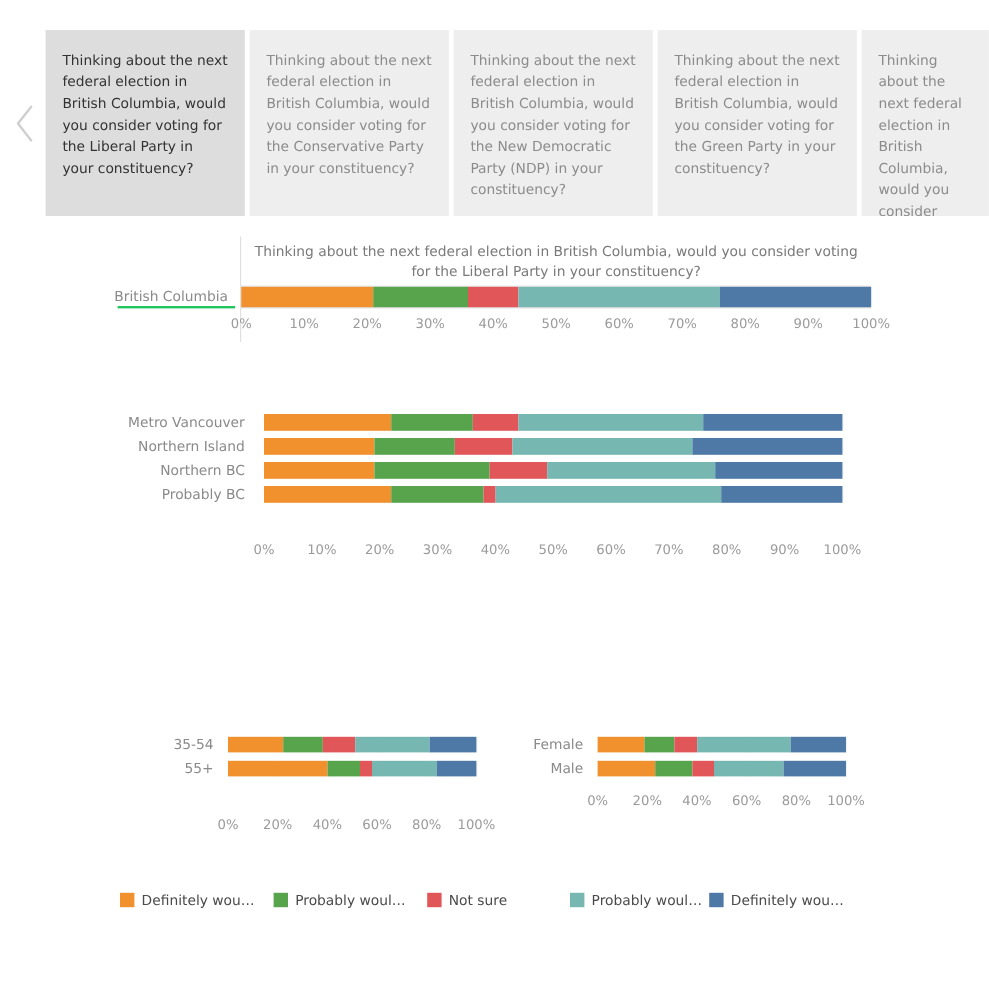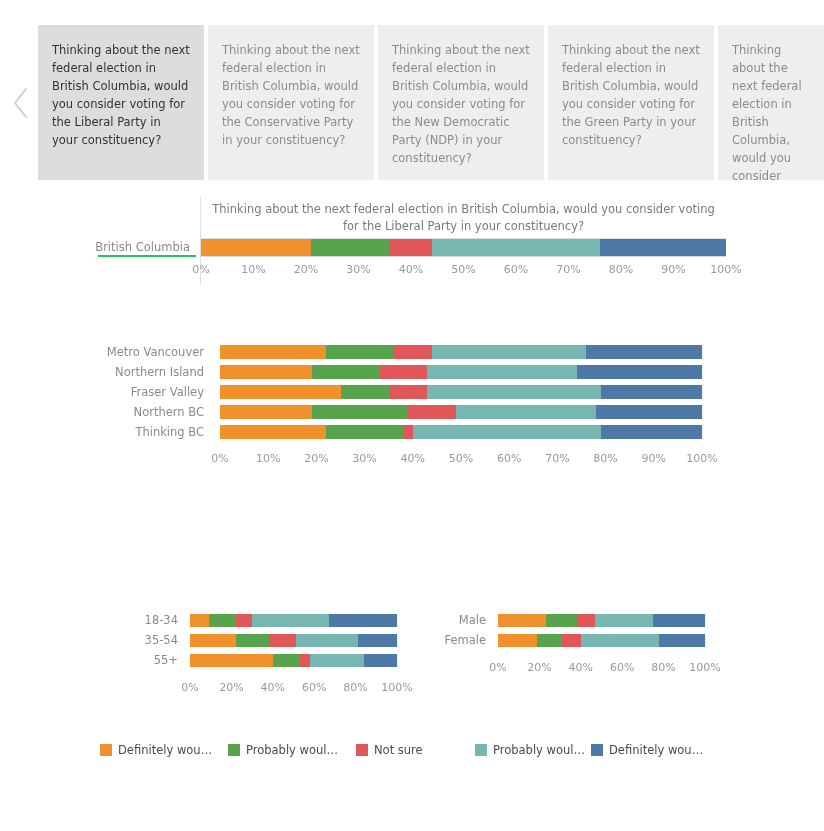--- a/index.html
+++ b/index.html
@@ -188,42 +188,20 @@
             <div class="bar" style="left: 0px; top: 0px; width: 100%; height: 100%;">
               <div class="seg" style="width: 19%; background: rgb(240, 145, 45);"></div>
               <div class="seg" style="width: 14%; background: rgb(87, 164, 76);"></div>
               <div class="seg" style="width: 10%; background: rgb(225, 87, 89);"></div>
               <div class="seg" style="width: 31%; background: rgb(118, 183, 178);"></div>
               <div class="seg" style="width: 26%; background: rgb(78, 121, 167);"></div>
             </div>
           </div>
         </div>
         <div class="rrow">
-          <div class="row-label">Fraser Valley</div>
-          <div class="rplot">
-            <div class="gridline" style="left: 10%; top: 0px; height: 14px;"></div>
-            <div class="gridline" style="left: 20%; top: 0px; height: 14px;"></div>
-            <div class="gridline" style="left: 30%; top: 0px; height: 14px;"></div>
-            <div class="gridline" style="left: 40%; top: 0px; height: 14px;"></div>
-            <div class="gridline" style="left: 50%; top: 0px; height: 14px;"></div>
-            <div class="gridline" style="left: 60%; top: 0px; height: 14px;"></div>
-            <div class="gridline" style="left: 70%; top: 0px; height: 14px;"></div>
-            <div class="gridline" style="left: 80%; top: 0px; height: 14px;"></div>
-            <div class="gridline" style="left: 90%; top: 0px; height: 14px;"></div>
-            <div class="gridline" style="left: 100%; top: 0px; height: 14px;"></div>
-            <div class="bar" style="left: 0px; top: 0px; width: 100%; height: 100%;">
-              <div class="seg" style="width: 25%; background: rgb(240, 145, 45);"></div>
-              <div class="seg" style="width: 10%; background: rgb(87, 164, 76);"></div>
-              <div class="seg" style="width: 8%; background: rgb(225, 87, 89);"></div>
-              <div class="seg" style="width: 36%; background: rgb(118, 183, 178);"></div>
-              <div class="seg" style="width: 21%; background: rgb(78, 121, 167);"></div>
-            </div>
-          </div>
-        </div>
-        <div class="rrow">
           <div class="row-label">Northern BC</div>
           <div class="rplot">
             <div class="gridline" style="left: 10%; top: 0px; height: 14px;"></div>
             <div class="gridline" style="left: 20%; top: 0px; height: 14px;"></div>
             <div class="gridline" style="left: 30%; top: 0px; height: 14px;"></div>
             <div class="gridline" style="left: 40%; top: 0px; height: 14px;"></div>
             <div class="gridline" style="left: 50%; top: 0px; height: 14px;"></div>
             <div class="gridline" style="left: 60%; top: 0px; height: 14px;"></div>
             <div class="gridline" style="left: 70%; top: 0px; height: 14px;"></div>
             <div class="gridline" style="left: 80%; top: 0px; height: 14px;"></div>
@@ -232,21 +210,21 @@
             <div class="bar" style="left: 0px; top: 0px; width: 100%; height: 100%;">
               <div class="seg" style="width: 19%; background: rgb(240, 145, 45);"></div>
               <div class="seg" style="width: 20%; background: rgb(87, 164, 76);"></div>
               <div class="seg" style="width: 10%; background: rgb(225, 87, 89);"></div>
               <div class="seg" style="width: 29%; background: rgb(118, 183, 178);"></div>
               <div class="seg" style="width: 22%; background: rgb(78, 121, 167);"></div>
             </div>
           </div>
         </div>
         <div class="rrow">
-          <div class="row-label">Thinking BC</div>
+          <div class="row-label">Probably BC</div>
           <div class="rplot">
             <div class="gridline" style="left: 10%; top: 0px; height: 14px;"></div>
             <div class="gridline" style="left: 20%; top: 0px; height: 14px;"></div>
             <div class="gridline" style="left: 30%; top: 0px; height: 14px;"></div>
             <div class="gridline" style="left: 40%; top: 0px; height: 14px;"></div>
             <div class="gridline" style="left: 50%; top: 0px; height: 14px;"></div>
             <div class="gridline" style="left: 60%; top: 0px; height: 14px;"></div>
             <div class="gridline" style="left: 70%; top: 0px; height: 14px;"></div>
             <div class="gridline" style="left: 80%; top: 0px; height: 14px;"></div>
             <div class="gridline" style="left: 90%; top: 0px; height: 14px;"></div>
@@ -272,37 +250,20 @@
         <div class="tick" style="left: 70%; top: 6px;">70%</div>
         <div class="tick" style="left: 80%; top: 6px;">80%</div>
         <div class="tick" style="left: 90%; top: 6px;">90%</div>
         <div class="tick" style="left: 100%; top: 6px;">100%</div>
       </div>
   </div>
 
   <div class="age-panel">
     <div id="age-rows">
         <div class="arow">
-          <div class="row-label">18-34</div>
-          <div class="aplot">
-            <div class="gridline" style="left: 20%; top: 0px; height: 13px;"></div>
-            <div class="gridline" style="left: 40%; top: 0px; height: 13px;"></div>
-            <div class="gridline" style="left: 60%; top: 0px; height: 13px;"></div>
-            <div class="gridline" style="left: 80%; top: 0px; height: 13px;"></div>
-            <div class="gridline" style="left: 100%; top: 0px; height: 13px;"></div>
-            <div class="bar" style="left: 0px; top: 0px; width: 100%; height: 100%;">
-              <div class="seg" style="width: 9%; background: rgb(240, 145, 45);"></div>
-              <div class="seg" style="width: 13%; background: rgb(87, 164, 76);"></div>
-              <div class="seg" style="width: 8%; background: rgb(225, 87, 89);"></div>
-              <div class="seg" style="width: 37%; background: rgb(118, 183, 178);"></div>
-              <div class="seg" style="width: 33%; background: rgb(78, 121, 167);"></div>
-            </div>
-          </div>
-        </div>
-        <div class="arow">
           <div class="row-label">35-54</div>
           <div class="aplot">
             <div class="gridline" style="left: 20%; top: 0px; height: 13px;"></div>
             <div class="gridline" style="left: 40%; top: 0px; height: 13px;"></div>
             <div class="gridline" style="left: 60%; top: 0px; height: 13px;"></div>
             <div class="gridline" style="left: 80%; top: 0px; height: 13px;"></div>
             <div class="gridline" style="left: 100%; top: 0px; height: 13px;"></div>
             <div class="bar" style="left: 0px; top: 0px; width: 100%; height: 100%;">
               <div class="seg" style="width: 22%; background: rgb(240, 145, 45);"></div>
               <div class="seg" style="width: 16%; background: rgb(87, 164, 76);"></div>
@@ -336,53 +297,53 @@
         <div class="tick" style="left: 40%; top: 6px;">40%</div>
         <div class="tick" style="left: 60%; top: 6px;">60%</div>
         <div class="tick" style="left: 80%; top: 6px;">80%</div>
         <div class="tick" style="left: 100%; top: 6px;">100%</div>
       </div>
   </div>
 
   <div class="gender-panel">
     <div id="gender-rows">
         <div class="grow">
+          <div class="row-label">Female</div>
+          <div class="gplot">
+            <div class="gridline" style="left: 20%; top: 0px; height: 13px;"></div>
+            <div class="gridline" style="left: 40%; top: 0px; height: 13px;"></div>
+            <div class="gridline" style="left: 60%; top: 0px; height: 13px;"></div>
+            <div class="gridline" style="left: 80%; top: 0px; height: 13px;"></div>
+            <div class="gridline" style="left: 100%; top: 0px; height: 13px;"></div>
+            <div class="bar" style="left: 0px; top: 0px; width: 100%; height: 100%;">
+              <div class="seg" style="width: 19%; background: rgb(240, 145, 45);"></div>
+              <div class="seg" style="width: 12%; background: rgb(87, 164, 76);"></div>
+              <div class="seg" style="width: 9%; background: rgb(225, 87, 89);"></div>
+              <div class="seg" style="width: 38%; background: rgb(118, 183, 178);"></div>
+              <div class="seg" style="width: 22%; background: rgb(78, 121, 167);"></div>
+            </div>
+          </div>
+        </div>
+        <div class="grow">
           <div class="row-label">Male</div>
           <div class="gplot">
             <div class="gridline" style="left: 20%; top: 0px; height: 13px;"></div>
             <div class="gridline" style="left: 40%; top: 0px; height: 13px;"></div>
             <div class="gridline" style="left: 60%; top: 0px; height: 13px;"></div>
             <div class="gridline" style="left: 80%; top: 0px; height: 13px;"></div>
             <div class="gridline" style="left: 100%; top: 0px; height: 13px;"></div>
             <div class="bar" style="left: 0px; top: 0px; width: 100%; height: 100%;">
               <div class="seg" style="width: 23%; background: rgb(240, 145, 45);"></div>
               <div class="seg" style="width: 15%; background: rgb(87, 164, 76);"></div>
               <div class="seg" style="width: 9%; background: rgb(225, 87, 89);"></div>
               <div class="seg" style="width: 28%; background: rgb(118, 183, 178);"></div>
               <div class="seg" style="width: 25%; background: rgb(78, 121, 167);"></div>
             </div>
           </div>
         </div>
-        <div class="grow">
-          <div class="row-label">Female</div>
-          <div class="gplot">
-            <div class="gridline" style="left: 20%; top: 0px; height: 13px;"></div>
-            <div class="gridline" style="left: 40%; top: 0px; height: 13px;"></div>
-            <div class="gridline" style="left: 60%; top: 0px; height: 13px;"></div>
-            <div class="gridline" style="left: 80%; top: 0px; height: 13px;"></div>
-            <div class="gridline" style="left: 100%; top: 0px; height: 13px;"></div>
-            <div class="bar" style="left: 0px; top: 0px; width: 100%; height: 100%;">
-              <div class="seg" style="width: 19%; background: rgb(240, 145, 45);"></div>
-              <div class="seg" style="width: 12%; background: rgb(87, 164, 76);"></div>
-              <div class="seg" style="width: 9%; background: rgb(225, 87, 89);"></div>
-              <div class="seg" style="width: 38%; background: rgb(118, 183, 178);"></div>
-              <div class="seg" style="width: 22%; background: rgb(78, 121, 167);"></div>
-            </div>
-          </div>
-        </div>
       </div>
     <div class="gender-axis" id="gender-axis">
         <div class="tick" style="left: 0%; top: 6px;">0%</div>
         <div class="tick" style="left: 20%; top: 6px;">20%</div>
         <div class="tick" style="left: 40%; top: 6px;">40%</div>
         <div class="tick" style="left: 60%; top: 6px;">60%</div>
         <div class="tick" style="left: 80%; top: 6px;">80%</div>
         <div class="tick" style="left: 100%; top: 6px;">100%</div>
       </div>
   </div>

